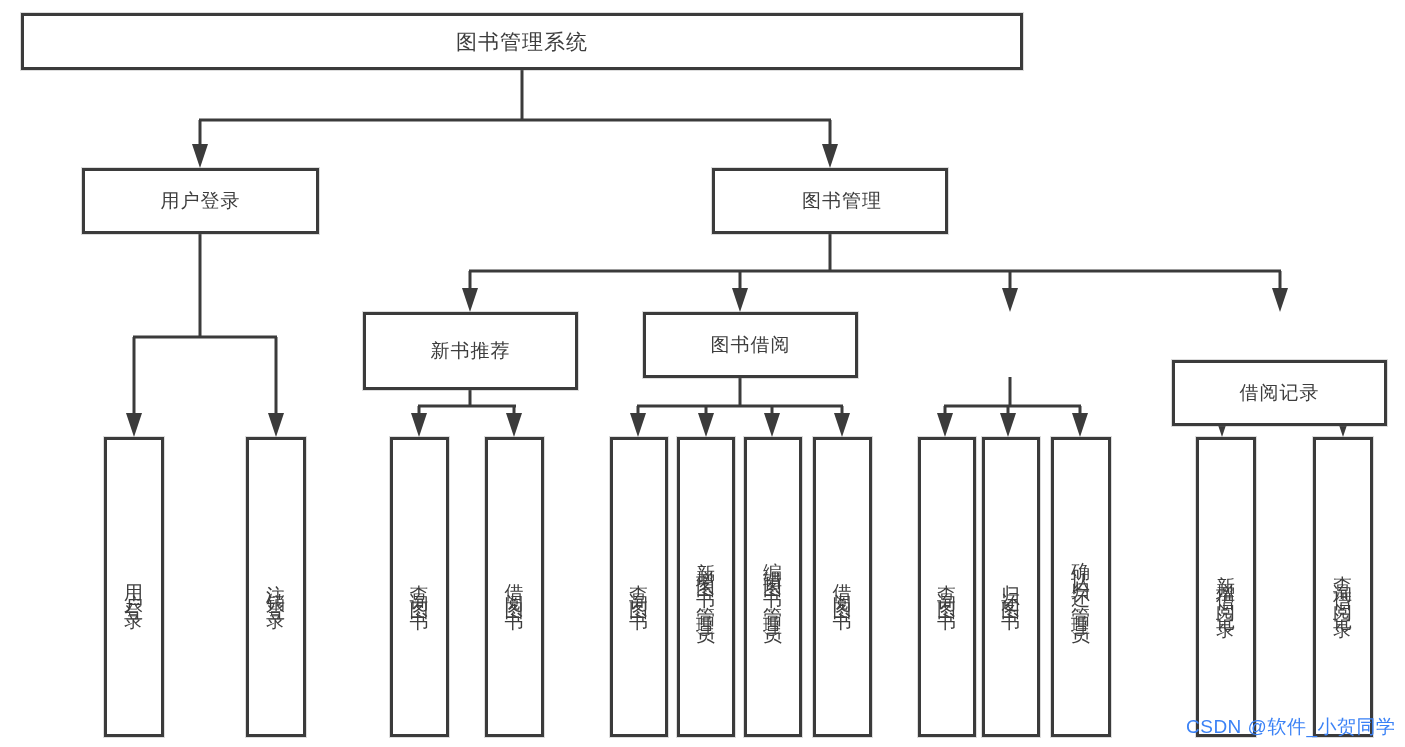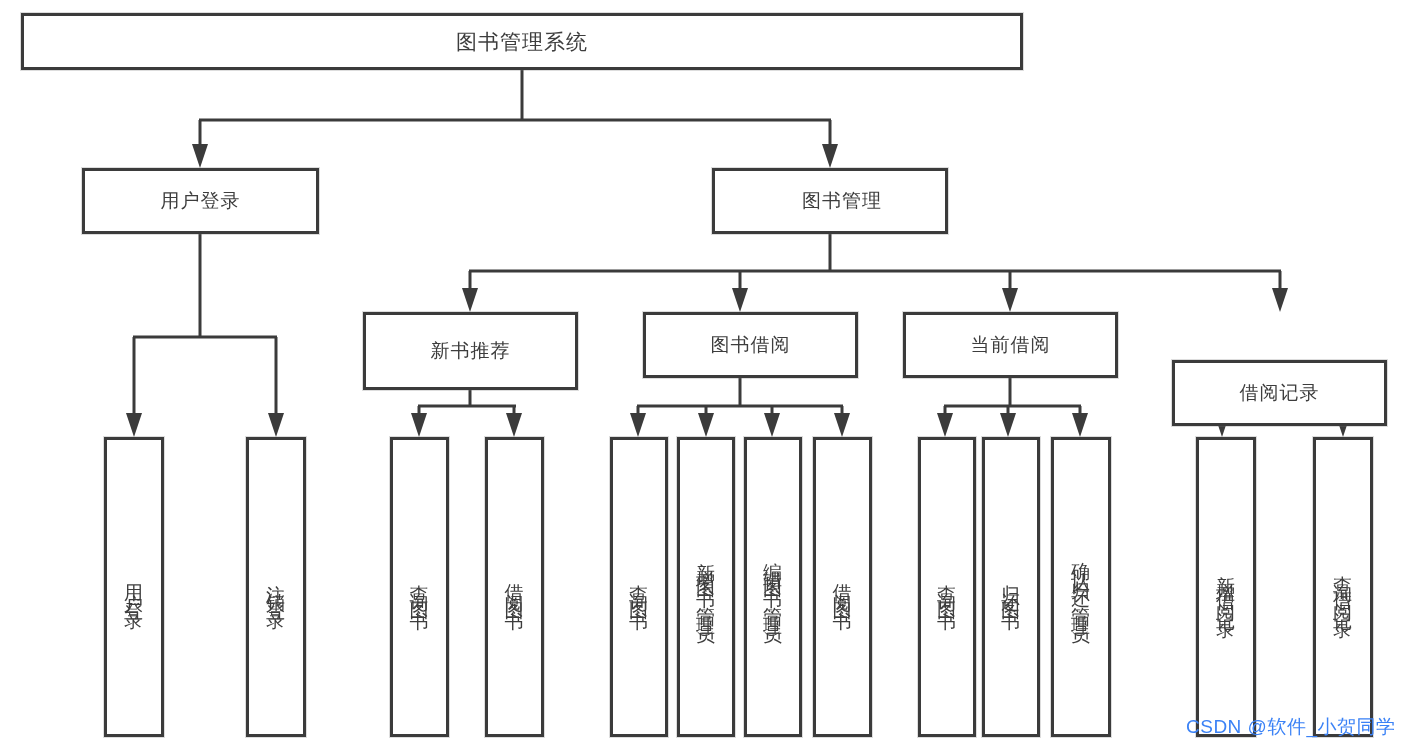--- a/index.html
+++ b/index.html
@@ -124,23 +124,20 @@
   <div class="box h2" style="left:712px;top:168px;width:236px;height:66px;padding-left:24px;">
     <span>图书管理</span>
   </div>
 
   <div class="box h2" style="left:363px;top:312px;width:215px;height:78px;">
     <span>新书推荐</span>
   </div>
   <div class="box h2" style="left:633px;top:312px;width:215px;height:66px;margin-left:10px;">
     <span>图书借阅</span>
   </div>
-  <div class="box h2" style="left:903px;top:312px;width:215px;height:66px;">
-    <span>当前借阅</span>
-  </div>
   <div class="box h2" style="left:1172px;top:312px;width:215px;height:66px;margin-top:48px;">
     <span>借阅记录</span>
   </div>
 
   <div class="box" style="left:104px;top:437px;width:60px;height:300px;">
     <span class="vtext">用户登录</span>
   </div>
   <div class="box" style="left:246px;top:437px;width:60px;height:300px;">
     <span class="vtext">注销登录</span>
   </div>

